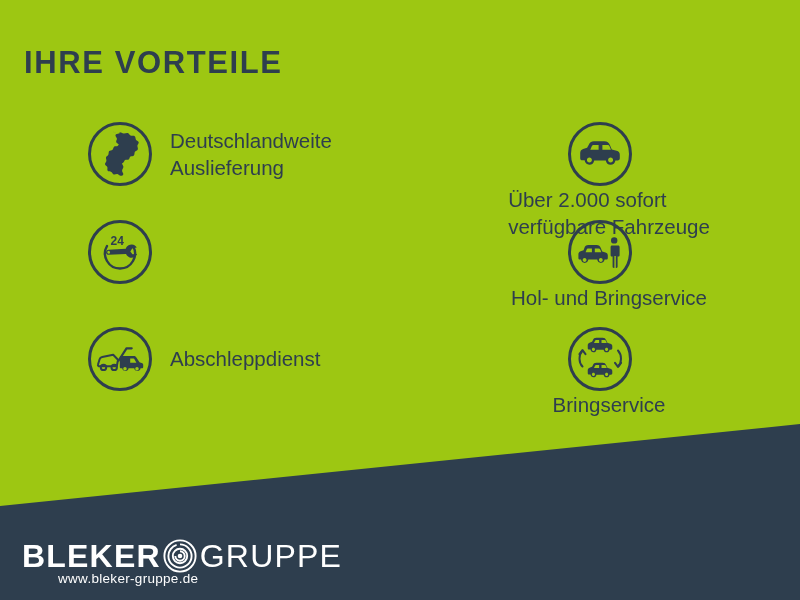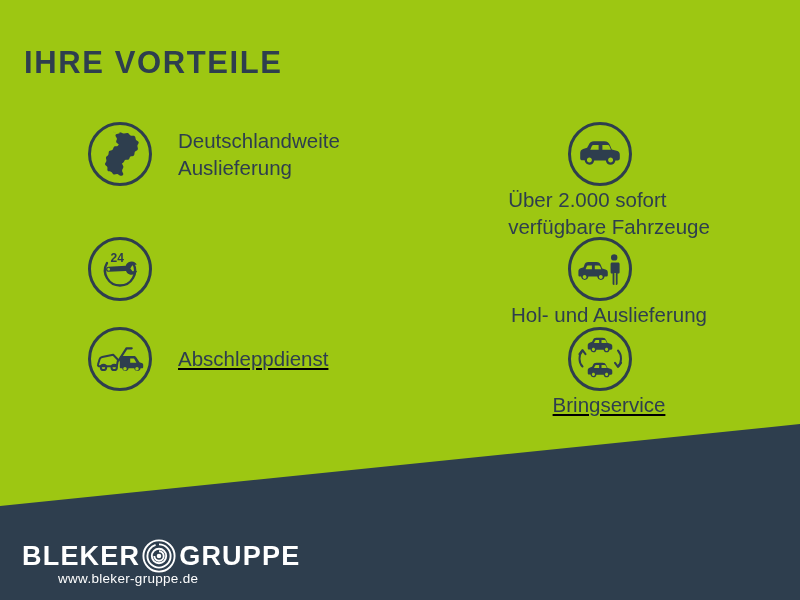--- a/index.html
+++ b/index.html
@@ -67,51 +67,51 @@
     display: block;
   }
   .benefit .label {
     margin-left: 18px;
     color: #2e3e4e;
     font-size: 20.5px;
     line-height: 1.33;
     white-space: pre-line;
   }
   
-  .col-a { left: 88px; gap: 8px; }
+  .col-a { left: 88px; }
   .col-b { left: 405px; }
   .row-1 { top: 122px; }
-  .row-2 { top: 237px; }
-  .row-3 { top: 327px; text-decoration: underline; }
+  .row-2 { top: 220px; }
+  .row-3 { top: 327px; }
   .benefit.col-a { width: 320px; }
   .benefit.col-b { width: 390px; flex-direction: column; }
 
   
   .logo {
     position: absolute;
     left: 22px;
     top: 538px;
     display: flex;
     align-items: center;
   }
   .logo-word-bold {
     color: #ffffff;
-    font-size: 27px;
+    font-size: 32px;
     font-weight: bold;
     letter-spacing: 1.2px;
     line-height: 1;
   }
   .logo-mark {
     margin: 0 2px 0 1px;
     display: block;
   }
   .logo-word-light {
     color: #ffffff;
-    font-size: 27px;
-    font-weight: 700;
+    font-size: 32px;
+    font-weight: 400;
     letter-spacing: 1.2px;
     line-height: 1;
   }
   .logo-url {
     position: absolute;
     left: 58px;
     top: 572px;
     color: #ffffff;
     font-size: 13.5px;
     letter-spacing: 0.3px;
@@ -170,21 +170,21 @@
         <svg width="46" height="34" viewBox="0 0 46 34" aria-hidden="true">
           <g>
             <path fill="#2e3e4e" d="M7.2 13.4C8 11 9.2 10 11.4 10h8.2c2.2 0 3.4 1 4.3 3.3l1.3 3.2 3.3.9c1.6.5 2.3 1.4 2.3 3v2.6c0 1-.6 1.6-1.6 1.6h-1.6c-.3 2-1.7 3.3-3.7 3.3s-3.4-1.3-3.7-3.3h-8.8c-.3 2-1.7 3.3-3.7 3.3s-3.4-1.3-3.7-3.3H3c-1 0-1.6-.6-1.6-1.6v-3.8c0-1.5.7-2.5 2.2-3l3-1 .6-1.8zm4 .2c-.8 0-1.2.3-1.5 1l-1.1 2.6h6.3v-3.6h-3.7zm6.6 0v3.6h6.5l-1.1-2.6c-.3-.7-.8-1-1.5-1h-3.9zM7.6 23.1c-1.1 0-1.9.8-1.9 1.9s.8 1.9 1.9 1.9 1.9-.8 1.9-1.9-.9-1.9-1.9-1.9zm16.2 0c-1.1 0-1.9.8-1.9 1.9s.8 1.9 1.9 1.9 1.9-.8 1.9-1.9-.8-1.9-1.9-1.9z"></path>
           </g>
           <g>
             <circle cx="37.2" cy="5.4" r="3.2" fill="#2e3e4e"></circle>
             <path fill="#2e3e4e" d="M33.3 10.4h7.8c.9 0 1.5.6 1.5 1.5v8.4c0 .8-.5 1.3-1.3 1.3h-.7v10.1c0 .7-.5 1.2-1.2 1.2h-.6v-12h-1.4v12h-.6c-.7 0-1.2-.5-1.2-1.2V21.6h-.7c-.8 0-1.3-.5-1.3-1.3v-8.4c0-.9.6-1.5 1.5-1.5h-1.8z"></path>
           </g>
         </svg>
       </div>
-      <div class="label">Hol- und Auslieferung</div>
+      <div class="label">Hol- und Bringservice</div>
     </div>
 
     <div class="benefit col-a row-3">
       <div class="icon-circle">
         <svg width="48" height="34" viewBox="0 0 48 34" aria-hidden="true">
           <g>
             <path fill="none" stroke="#2e3e4e" stroke-width="2" stroke-linejoin="round" d="M2 22.5l1.6-5.3c.4-1.3 1.2-2 2.6-2.3l11-2.1 4.8 4.9-1.2 6.6H3.6c-1.1 0-1.9-.9-1.6-1.8z"></path>
             <circle cx="7.5" cy="25.4" r="2.7" fill="none" stroke="#2e3e4e" stroke-width="2"></circle>
             <circle cx="18.2" cy="25.4" r="2.7" fill="none" stroke="#2e3e4e" stroke-width="2"></circle>
           </g>

